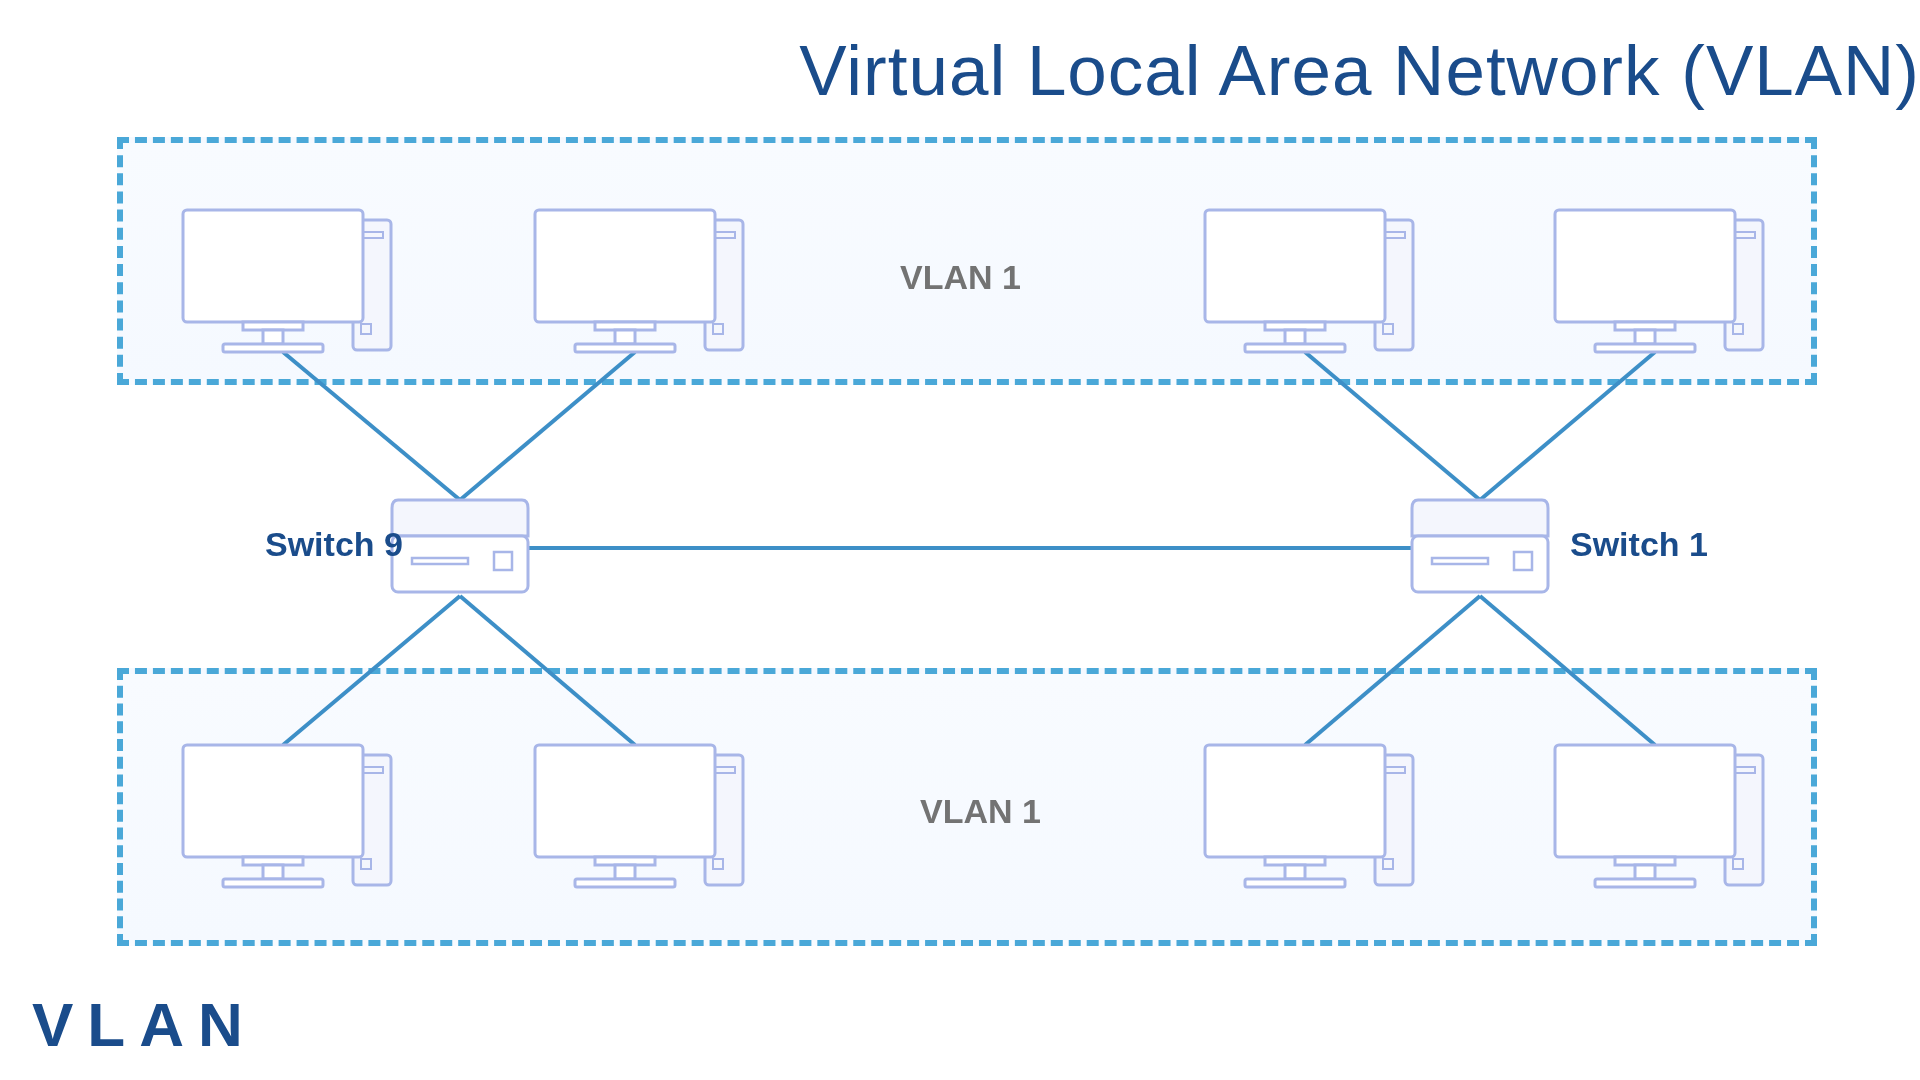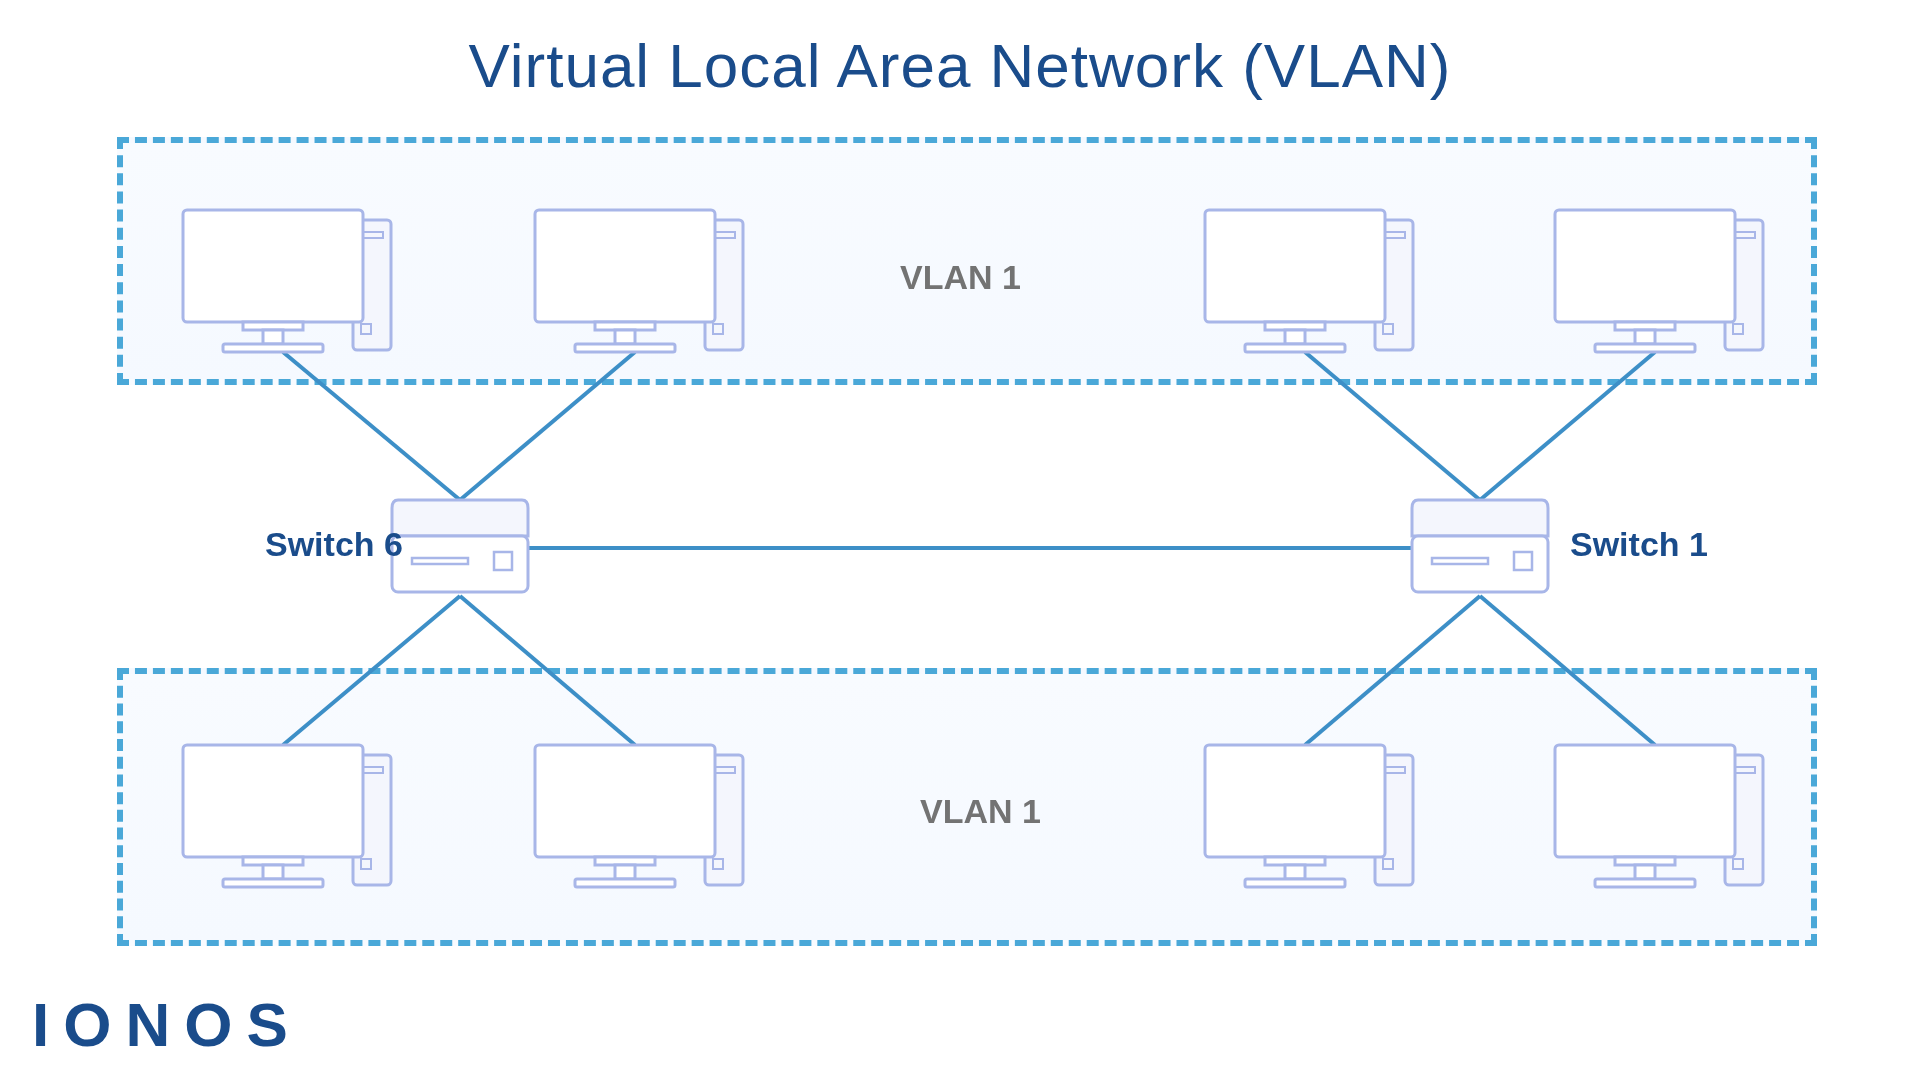--- a/index.html
+++ b/index.html
@@ -9,22 +9,22 @@
     height: 1080px;
     background: #ffffff;
     font-family: "Segoe UI", Arial, sans-serif;
     overflow: hidden;
   }
   .title {
     position: absolute;
     top: 30px;
     left: 0;
     right: 0;
-    text-align: center;
-    font-size: 62px;
+    text-align: right;
+    font-size: 71px;
     font-weight: 500;
     color: #1a4c8b;
     letter-spacing: 1px;
   }
   .vlan-box {
     position: absolute;
     border: 6px dashed #4aa8d8;
     background: linear-gradient(#f8fbff, #f5f9ff);
     box-sizing: border-box;
   }
@@ -127,16 +127,16 @@
   <use href="#computer" x="1305" y="815"></use>
   <use href="#computer" x="1655" y="815"></use>
 
   <use href="#switch" x="460" y="548"></use>
   <use href="#switch" x="1480" y="548"></use>
 </svg>
 
 <div class="vlan-label" style="left:900px; top:258px;">VLAN 1</div>
 <div class="vlan-label" style="left:920px; top:792px;">VLAN 1</div>
 
-<div class="switch-label" style="left:265px; top:525px;">Switch 6</div>
+<div class="switch-label" style="left:265px; top:525px;">Switch 9</div>
 <div class="switch-label" style="left:1570px; top:525px;">Switch 1</div>
 
-<div class="logo">IONOS</div>
+<div class="logo">VLAN</div>
 
 </body></html>

